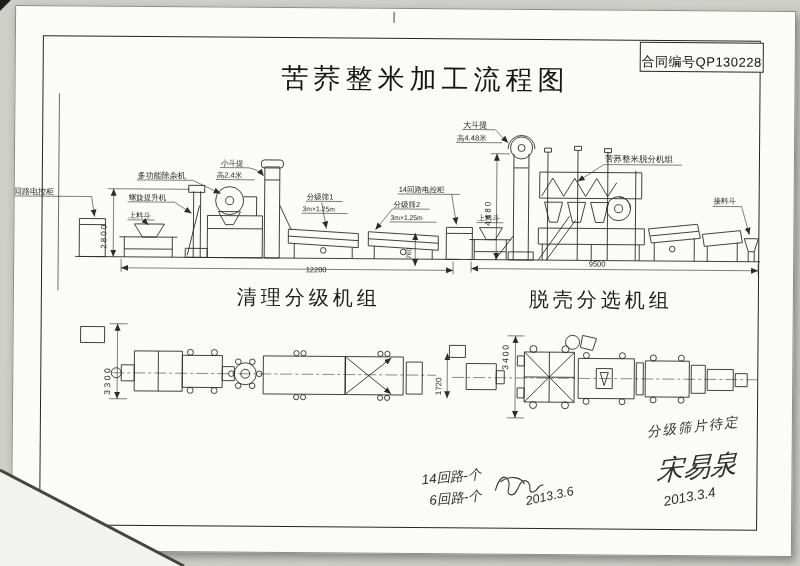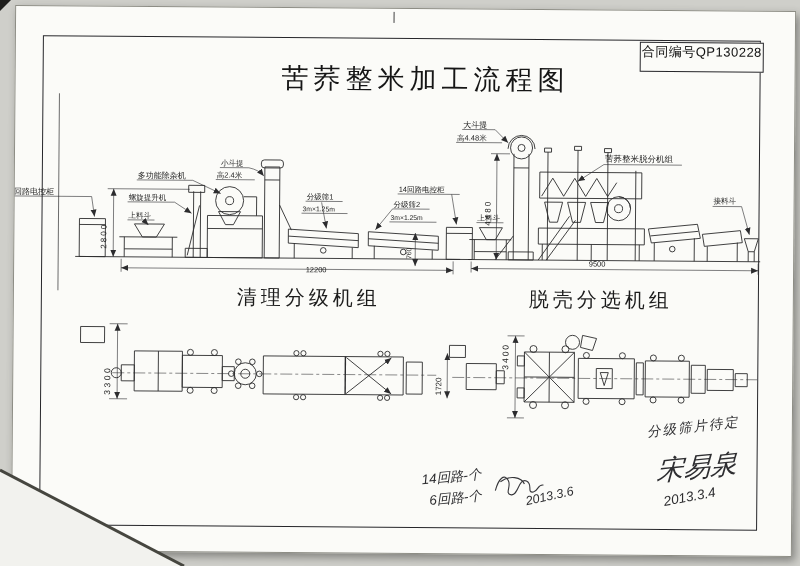--- a/index.html
+++ b/index.html
@@ -3,21 +3,21 @@
 <meta charset="utf-8">
 <style>
   html,body{margin:0;padding:0}
   body{width:800px;height:566px;background:#cfcfca;overflow:hidden;position:relative;
        font-family:"Liberation Sans",sans-serif}
   .paper{position:absolute;left:13px;top:8px;width:779px;height:544px;background:#fbfbf8;
          border:1px solid #8d8d85;box-shadow:3px 4px 9px rgba(40,40,38,.45);
          transform:rotate(.45deg);transform-origin:50% 50%}
   .frame{position:absolute;left:27px;top:29px;width:716px;height:488px;border:1.6px solid #26262a}
   .contract{position:absolute;left:624px;top:31px;width:122px;height:28px;border:1.5px solid #26262a;
-            display:flex;align-items:flex-start;justify-content:center;font-size:13px;
+            display:flex;align-items:flex-end;justify-content:center;font-size:13px;
             letter-spacing:.5px;color:#111;background:#fbfbf8}
   .title{position:absolute;left:255px;top:52px;width:310px;text-align:center;font-size:27px;
          letter-spacing:5px;color:#161616;font-weight:500}
   svg.draw{position:absolute;left:0;top:0;width:779px;height:544px}
   .hw{position:absolute;color:#2e2e31;font-style:italic;white-space:nowrap}
   .hw1{left:409px;top:459px;font-size:13.5px;transform:rotate(-6deg)}
   .hw2{left:417px;top:480px;font-size:13.5px;transform:rotate(-6deg)}
   .hwd1{left:513px;top:479px;font-size:12.5px;transform:rotate(-13deg)}
   .hwn{left:634px;top:407px;font-size:13.5px;letter-spacing:2px;transform:rotate(-7deg)}
   .hws{left:644px;top:438px;font-size:27px;transform:rotate(-6deg) skewX(-8deg)}

